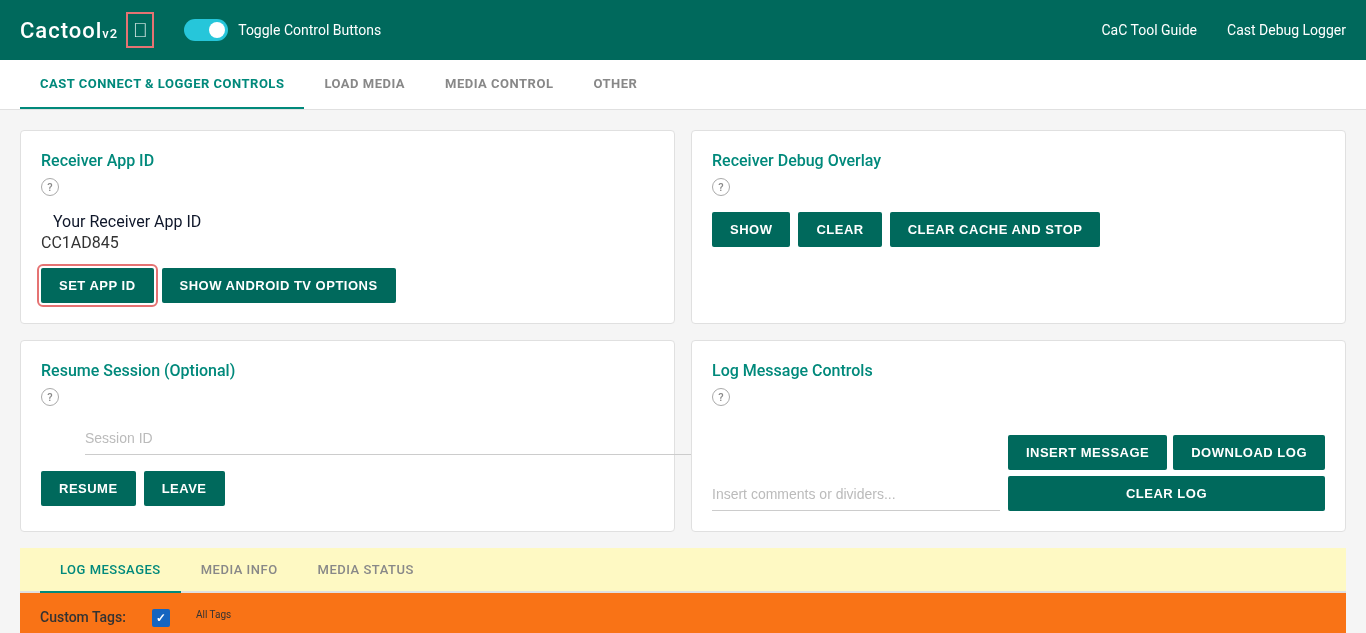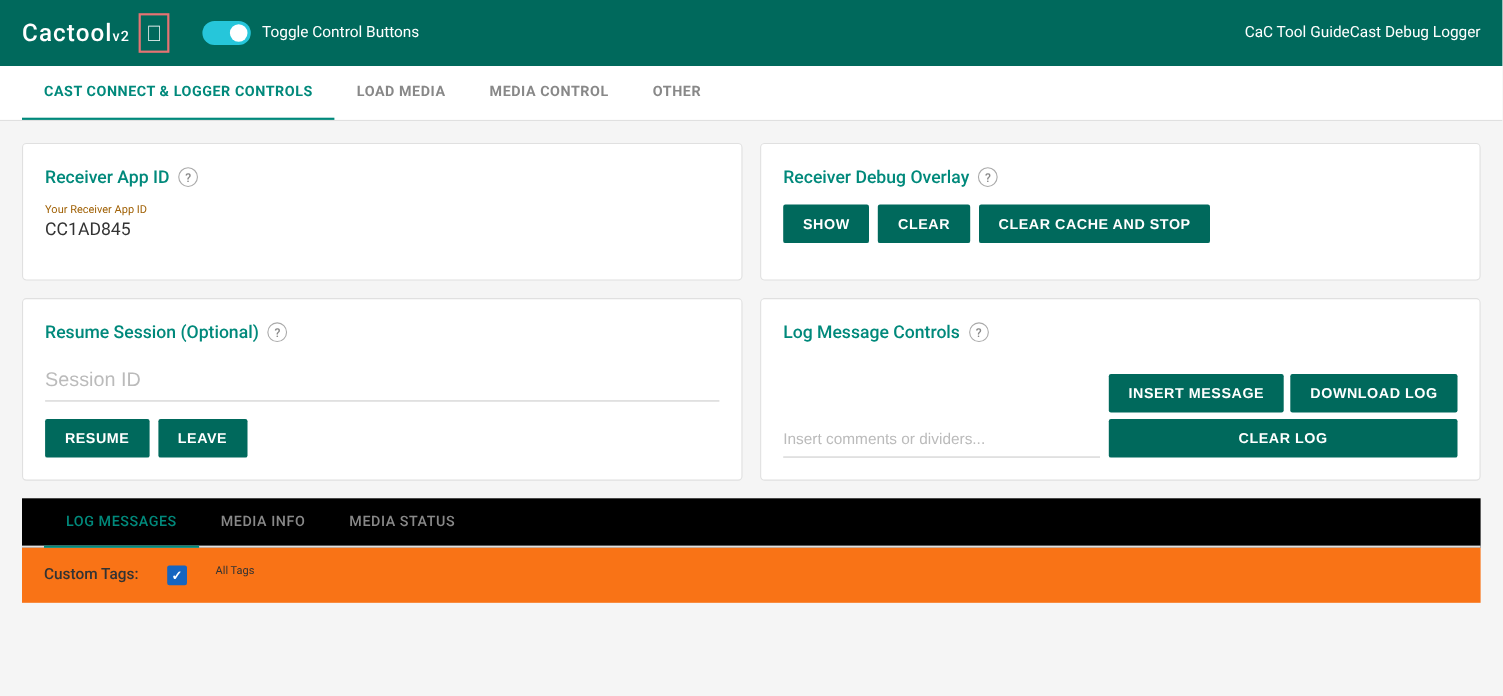--- a/index.html
+++ b/index.html
@@ -60,20 +60,21 @@
       height: 16px;
       background: white;
       border-radius: 50%;
     }
     .toggle-label {
       color: white;
       font-size: 14px;
     }
     .header-links {
       display: flex;
+      gap: 30px;
       margin-left: auto;
     }
     .header-link {
       color: white;
       text-decoration: none;
       font-size: 14px;
       cursor: pointer;
     }
 
     
@@ -118,41 +119,43 @@
       border-radius: 4px;
       padding: 20px;
     }
 
     .card-title {
       color: #00897b;
       font-size: 16px;
       font-weight: 500;
       margin-bottom: 16px;
       display: flex;
-      align-items: flex-end;
-      gap: 8px;
+      align-items: flex-start;
+      gap: 8px;
+      flex-direction: column;
     }
     .help-icon {
       width: 18px;
       height: 18px;
       border: 1px solid #aaa;
       border-radius: 50%;
       display: inline-flex;
       align-items: center;
       justify-content: center;
       font-size: 11px;
       color: #888;
       cursor: pointer;
     }
 
     
     .app-id-input-label {
-      color: #a16207;
-      font-size: 10px;
+      color: #0f172a;
+      font-size: 16px;
       margin-bottom: 2px;
+      margin-left: 12px;
     }
     .app-id-value {
       font-size: 16px;
       color: #333;
       margin-bottom: 16px;
     }
     .card-buttons {
       display: flex;
       gap: 8px;
       flex-wrap: wrap;
@@ -183,25 +186,26 @@
       flex-wrap: wrap;
       margin-top: 8px;
     }
 
     
     .session-input {
       width: 100%;
       border: none;
       border-bottom: 1px solid #ccc;
       padding: 8px 0;
-      font-size: 18px;
+      font-size: 14px;
       color: #0c4a6e;
       outline: none;
       margin-bottom: 16px;
       background: transparent;
+      margin-left: 44px;
     }
     .session-input::placeholder {
       color: #bbb;
     }
 
     
     .log-controls-row {
       display: flex;
       gap: 8px;
       align-items: flex-end;
@@ -227,21 +231,21 @@
       flex-direction: column;
       gap: 6px;
     }
     .log-buttons-row {
       display: flex;
       gap: 6px;
     }
 
     
     .bottom-tabs-bar {
-      background: #000000;
+      background: #fef9c3;
       display: flex;
       border-bottom: 2px solid #e0e0e0;
       padding: 0 20px;
       margin-top: 8px;
     }
     .bottom-tab {
       padding: 14px 20px;
       font-size: 13px;
       font-weight: 500;
       color: #888;
@@ -322,20 +326,24 @@
 <div class="main-content">
   <div class="cards-grid">
 
     <div class="card">
       <div class="card-title">
         <span>Receiver App ID</span>
         <span class="help-icon">?</span>
       </div>
       <div class="app-id-input-label">Your Receiver App ID</div>
       <div class="app-id-value">CC1AD845</div>
+      <div class="card-buttons">
+        <button class="btn-dark highlighted">SET APP ID</button>
+        <button class="btn-dark">SHOW ANDROID TV OPTIONS</button>
+      </div>
     </div>
 
     <div class="card">
       <div class="card-title">
         <span>Receiver Debug Overlay</span>
         <span class="help-icon">?</span>
       </div>
       <div class="debug-buttons">
         <button class="btn-dark">SHOW</button>
         <button class="btn-dark">CLEAR</button>

